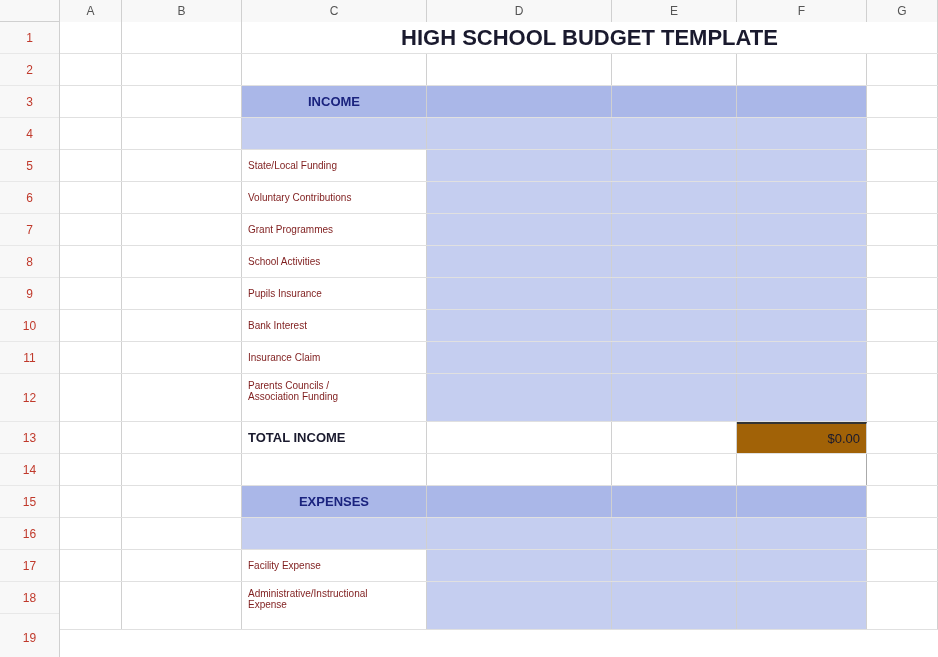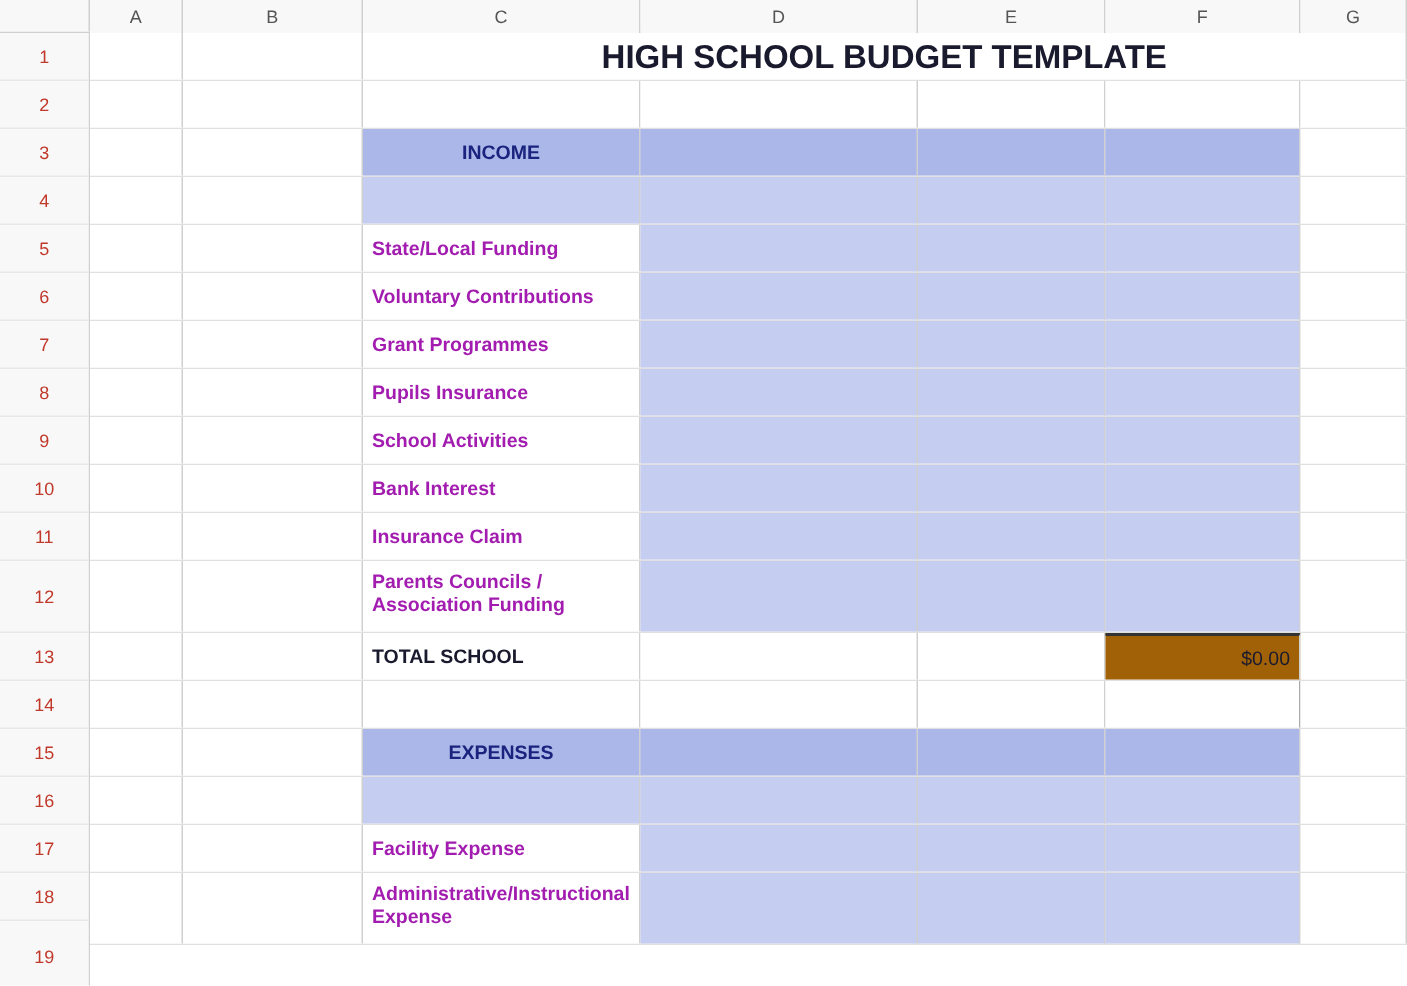--- a/index.html
+++ b/index.html
@@ -134,23 +134,23 @@
     .header-blue {
       background: #aab7e8;
       color: #1a237e;
       font-weight: bold;
       justify-content: center;
       font-size: 13px;
     }
 
     .row-label {
       background: #fff;
-      color: #a21caf;
-      font-weight: 700;
-      font-size: 13px;
+      color: #7f1d1d;
+      font-weight: 400;
+      font-size: 10px;
     }
 
     .value-cell {
       background: #c5cef0;
       justify-content: flex-end;
     }
 
     .total-row .col-c {
       background: #fff;
       font-weight: bold;
@@ -281,31 +281,31 @@
         <div class="cell col-c row-label">Grant Programmes</div>
         <div class="cell col-d value-cell"></div>
         <div class="cell col-e empty-blue"></div>
         <div class="cell col-f empty-blue"></div>
         <div class="cell col-g empty-white"></div>
       </div>
 
       <div class="grid-row">
         <div class="cell col-a empty-white"></div>
         <div class="cell col-b empty-white"></div>
+        <div class="cell col-c row-label">School Activities</div>
+        <div class="cell col-d value-cell"></div>
+        <div class="cell col-e empty-blue"></div>
+        <div class="cell col-f empty-blue"></div>
+        <div class="cell col-g empty-white"></div>
+      </div>
+
+      <div class="grid-row">
+        <div class="cell col-a empty-white"></div>
+        <div class="cell col-b empty-white"></div>
         <div class="cell col-c row-label">Pupils Insurance</div>
-        <div class="cell col-d value-cell"></div>
-        <div class="cell col-e empty-blue"></div>
-        <div class="cell col-f empty-blue"></div>
-        <div class="cell col-g empty-white"></div>
-      </div>
-
-      <div class="grid-row">
-        <div class="cell col-a empty-white"></div>
-        <div class="cell col-b empty-white"></div>
-        <div class="cell col-c row-label">School Activities</div>
         <div class="cell col-d value-cell"></div>
         <div class="cell col-e empty-blue"></div>
         <div class="cell col-f empty-blue"></div>
         <div class="cell col-g empty-white"></div>
       </div>
 
       <div class="grid-row">
         <div class="cell col-a empty-white"></div>
         <div class="cell col-b empty-white"></div>
         <div class="cell col-c row-label">Bank Interest</div>
@@ -332,21 +332,21 @@
 Association Funding</div>
         <div class="cell col-d value-cell"></div>
         <div class="cell col-e empty-blue"></div>
         <div class="cell col-f empty-blue"></div>
         <div class="cell col-g empty-white"></div>
       </div>
 
       <div class="grid-row total-row">
         <div class="cell col-a empty-white"></div>
         <div class="cell col-b empty-white"></div>
-        <div class="cell col-c" style="background:#fff; font-weight:bold; color:#1a1a2e;">TOTAL SCHOOL</div>
+        <div class="cell col-c" style="background:#fff; font-weight:bold; color:#1a1a2e;">TOTAL INCOME</div>
         <div class="cell col-d total-value"></div>
         <div class="cell col-e empty-white"></div>
         <div class="cell col-f total-value" style="border-top: 2px solid #333;">$0.00</div>
         <div class="cell col-g empty-white"></div>
       </div>
 
       <div class="grid-row">
         <div class="cell col-a empty-white"></div>
         <div class="cell col-b empty-white"></div>
         <div class="cell col-c empty-white"></div>

